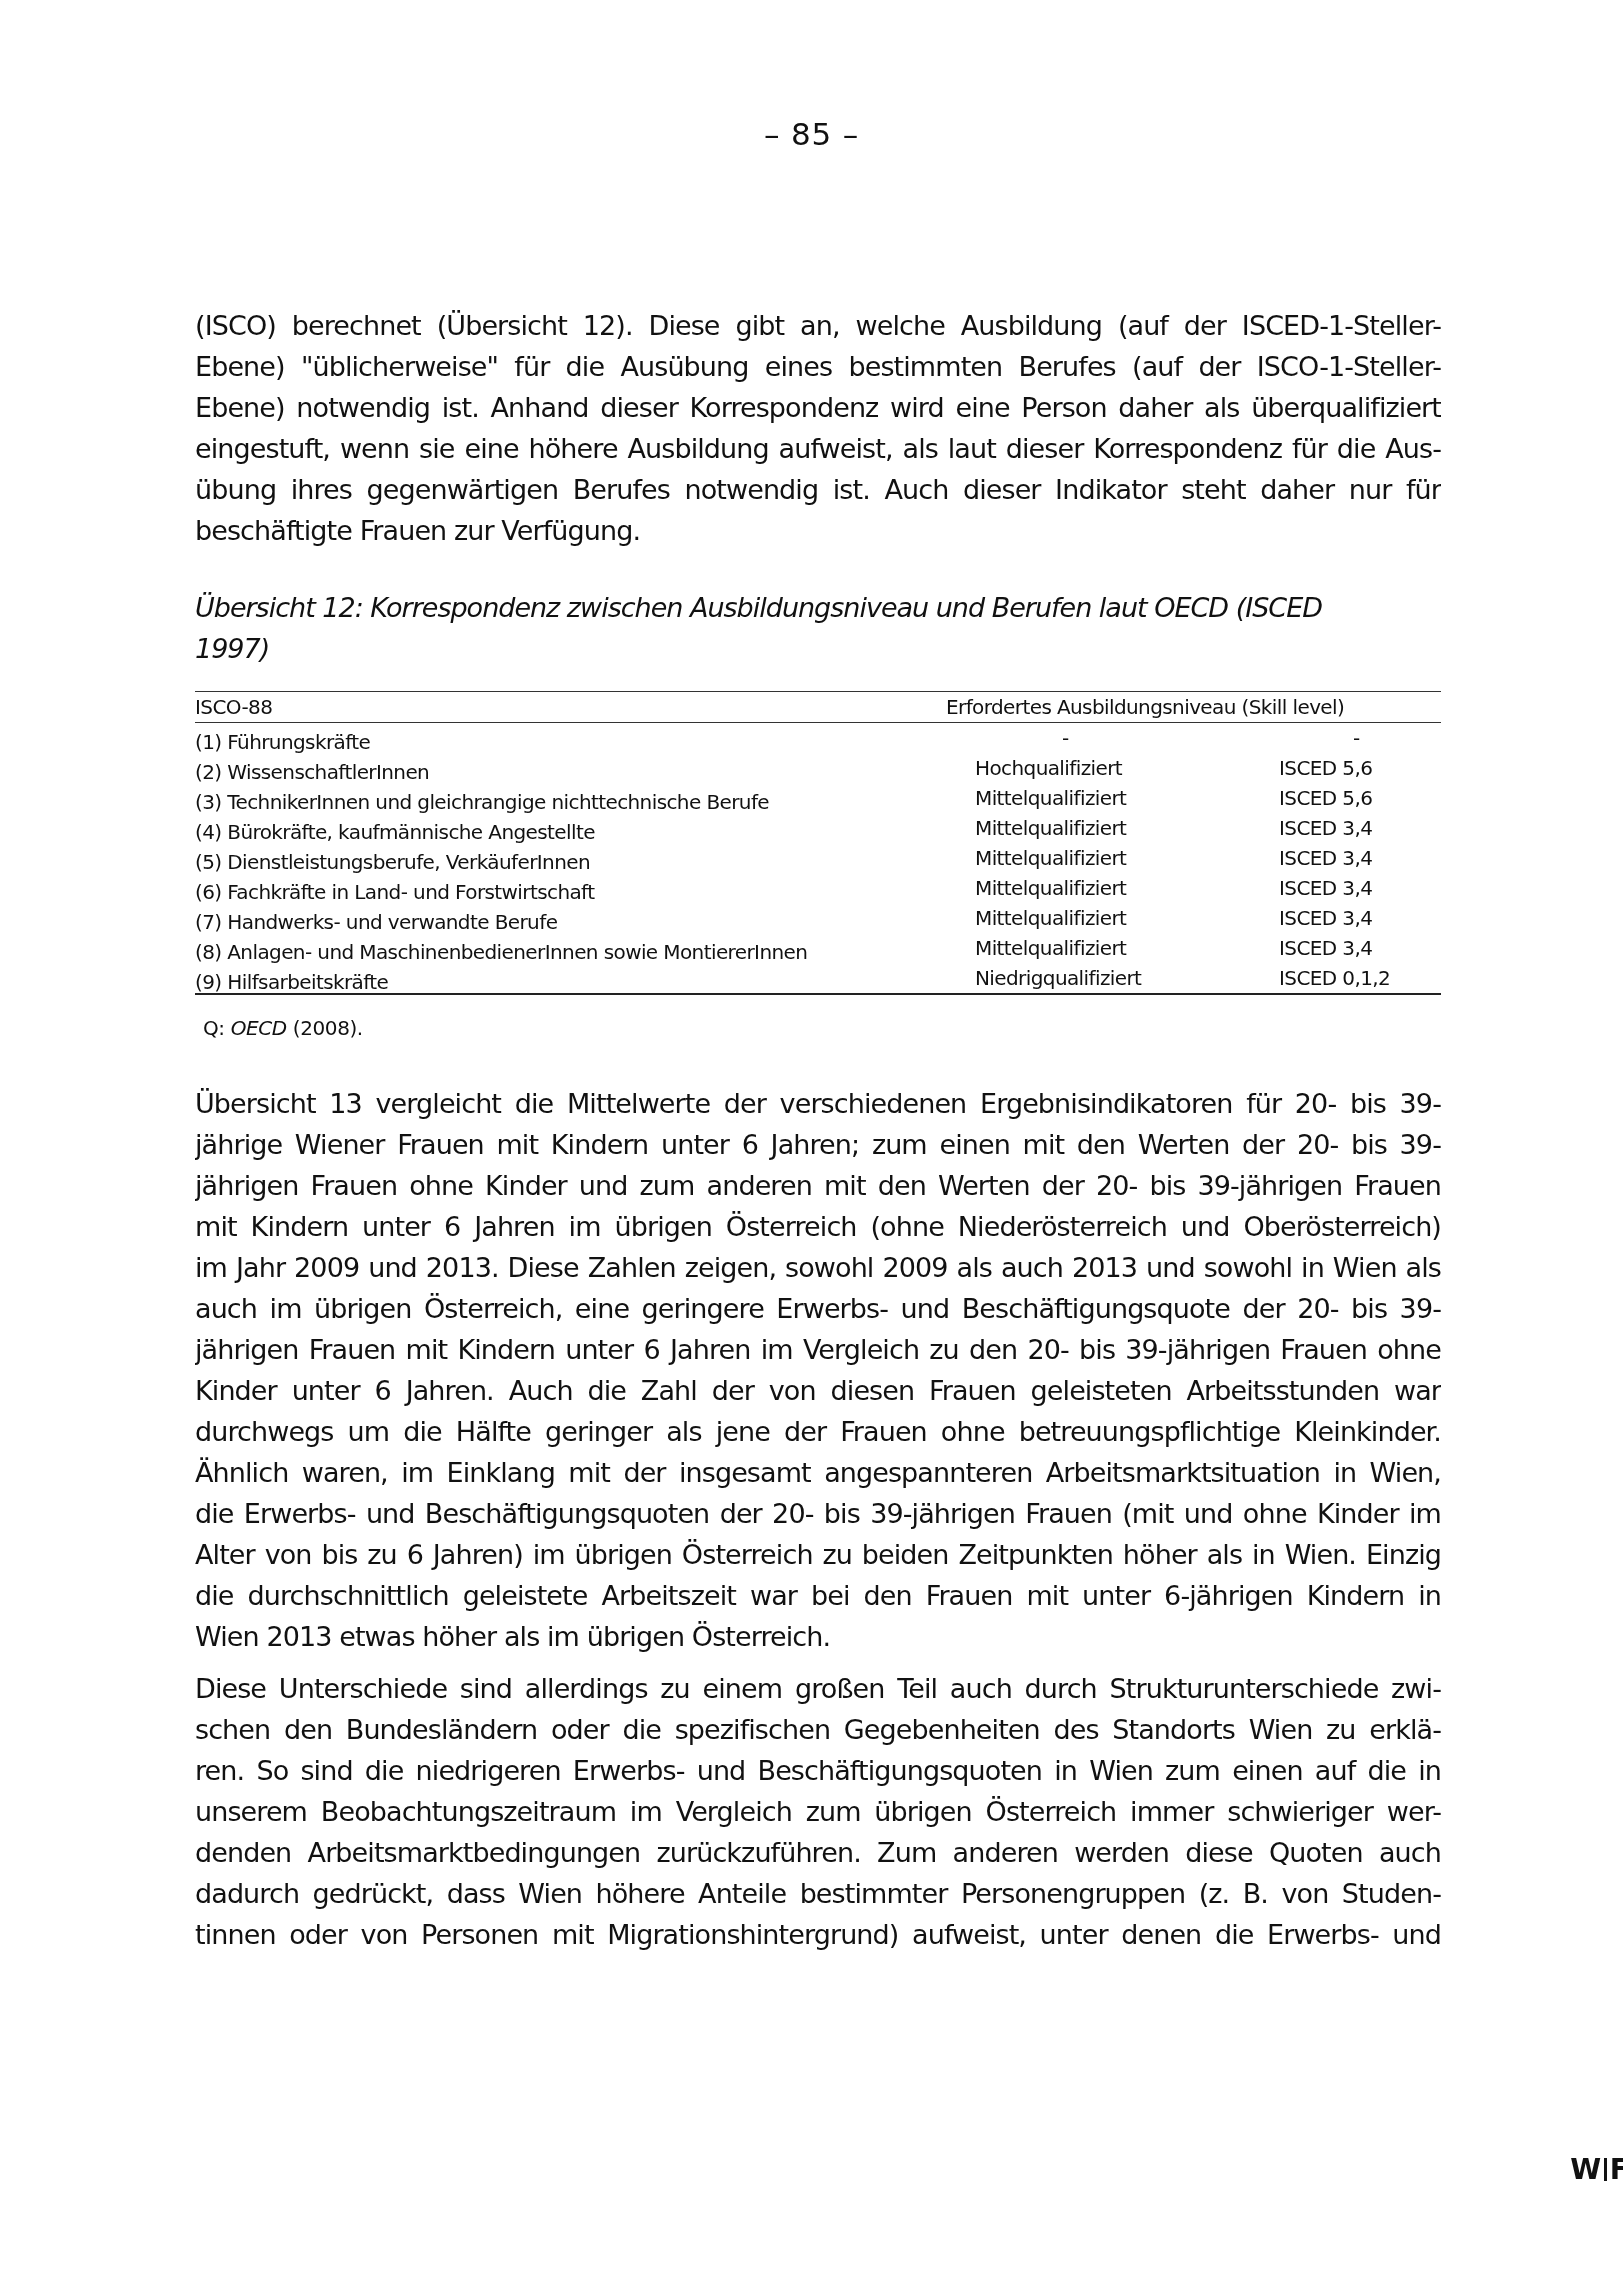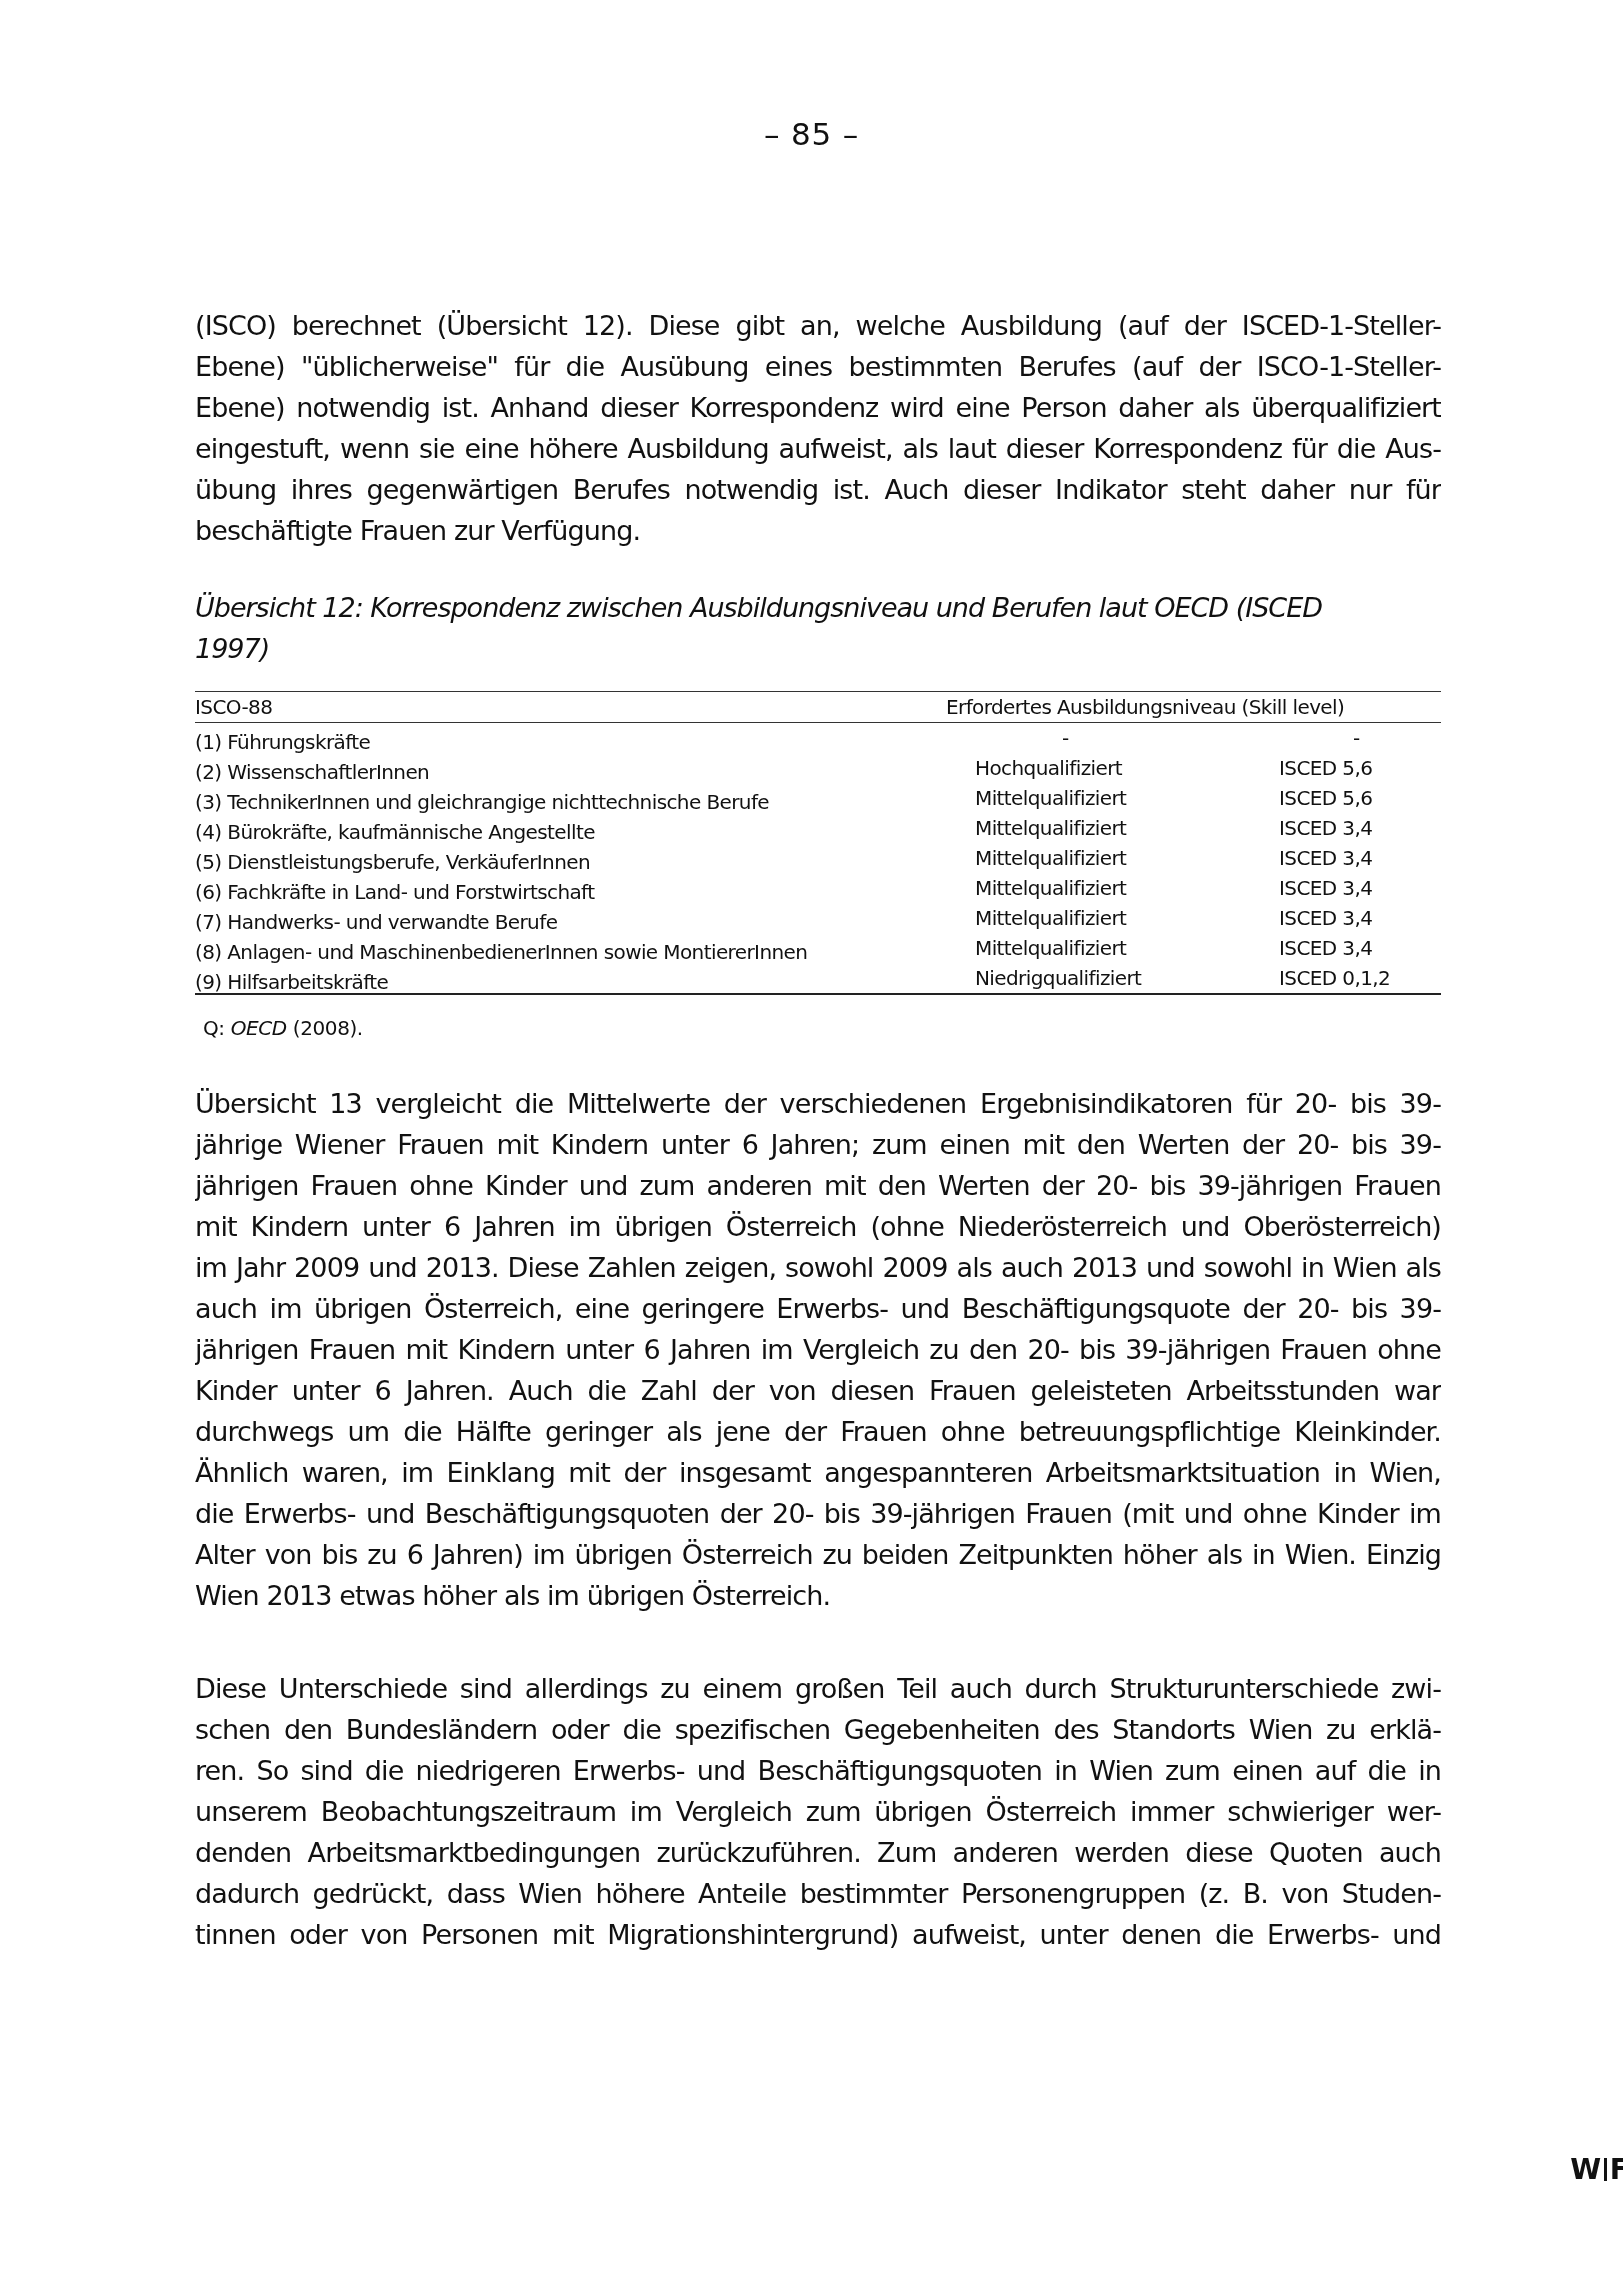--- a/index.html
+++ b/index.html
@@ -121,20 +121,21 @@
     <span class="line" style="white-space: normal; overflow: hidden;">jährigen Frauen ohne Kinder und zum anderen mit den Werten der 20- bis 39-jährigen Frauen</span>
     <span class="line" style="white-space: normal; overflow: hidden;">mit Kindern unter 6 Jahren im übrigen Österreich (ohne Niederösterreich und Oberösterreich)</span>
     <span class="line" style="white-space: normal; overflow: hidden;">im Jahr 2009 und 2013. Diese Zahlen zeigen, sowohl 2009 als auch 2013 und sowohl in Wien als</span>
     <span class="line" style="white-space: normal; overflow: hidden;">auch im übrigen Österreich, eine geringere Erwerbs- und Beschäftigungsquote der 20- bis 39-</span>
     <span class="line" style="white-space: normal; overflow: hidden;">jährigen Frauen mit Kindern unter 6 Jahren im Vergleich zu den 20- bis 39-jährigen Frauen ohne</span>
     <span class="line" style="white-space: normal; overflow: hidden;">Kinder unter 6 Jahren. Auch die Zahl der von diesen Frauen geleisteten Arbeitsstunden war</span>
     <span class="line" style="white-space: normal; overflow: hidden;">durchwegs um die Hälfte geringer als jene der Frauen ohne betreuungspflichtige Kleinkinder.</span>
     <span class="line" style="white-space: normal; overflow: hidden;">Ähnlich waren, im Einklang mit der insgesamt angespannteren Arbeitsmarktsituation in Wien,</span>
     <span class="line" style="white-space: normal; overflow: hidden;">die Erwerbs- und Beschäftigungsquoten der 20- bis 39-jährigen Frauen (mit und ohne Kinder im</span>
     <span class="line" style="white-space: normal; overflow: hidden;">Alter von bis zu 6 Jahren) im übrigen Österreich zu beiden Zeitpunkten höher als in Wien. Einzig</span>
+    <span class="line" style="white-space: normal; overflow: hidden;">die durchschnittlich geleistete Arbeitszeit war bei den Frauen mit unter 6-jährigen Kindern in</span>
     <span class="line last" style="white-space: normal; overflow: hidden;">Wien 2013 etwas höher als im übrigen Österreich.</span>
   </div>
 <div class="para" id="para3">
     <span class="line" style="white-space: normal; overflow: hidden;">Diese Unterschiede sind allerdings zu einem großen Teil auch durch Strukturunterschiede zwi-</span>
     <span class="line" style="white-space: normal; overflow: hidden;">schen den Bundesländern oder die spezifischen Gegebenheiten des Standorts Wien zu erklä-</span>
     <span class="line" style="white-space: normal; overflow: hidden;">ren. So sind die niedrigeren Erwerbs- und Beschäftigungsquoten in Wien zum einen auf die in</span>
     <span class="line" style="white-space: normal; overflow: hidden;">unserem Beobachtungszeitraum im Vergleich zum übrigen Österreich immer schwieriger wer-</span>
     <span class="line" style="white-space: normal; overflow: hidden;">denden Arbeitsmarktbedingungen zurückzuführen. Zum anderen werden diese Quoten auch</span>
     <span class="line" style="white-space: normal; overflow: hidden;">dadurch gedrückt, dass Wien höhere Anteile bestimmter Personengruppen (z. B. von Studen-</span>
     <span class="line" style="white-space: normal; overflow: hidden;">tinnen oder von Personen mit Migrationshintergrund) aufweist, unter denen die Erwerbs- und</span>

